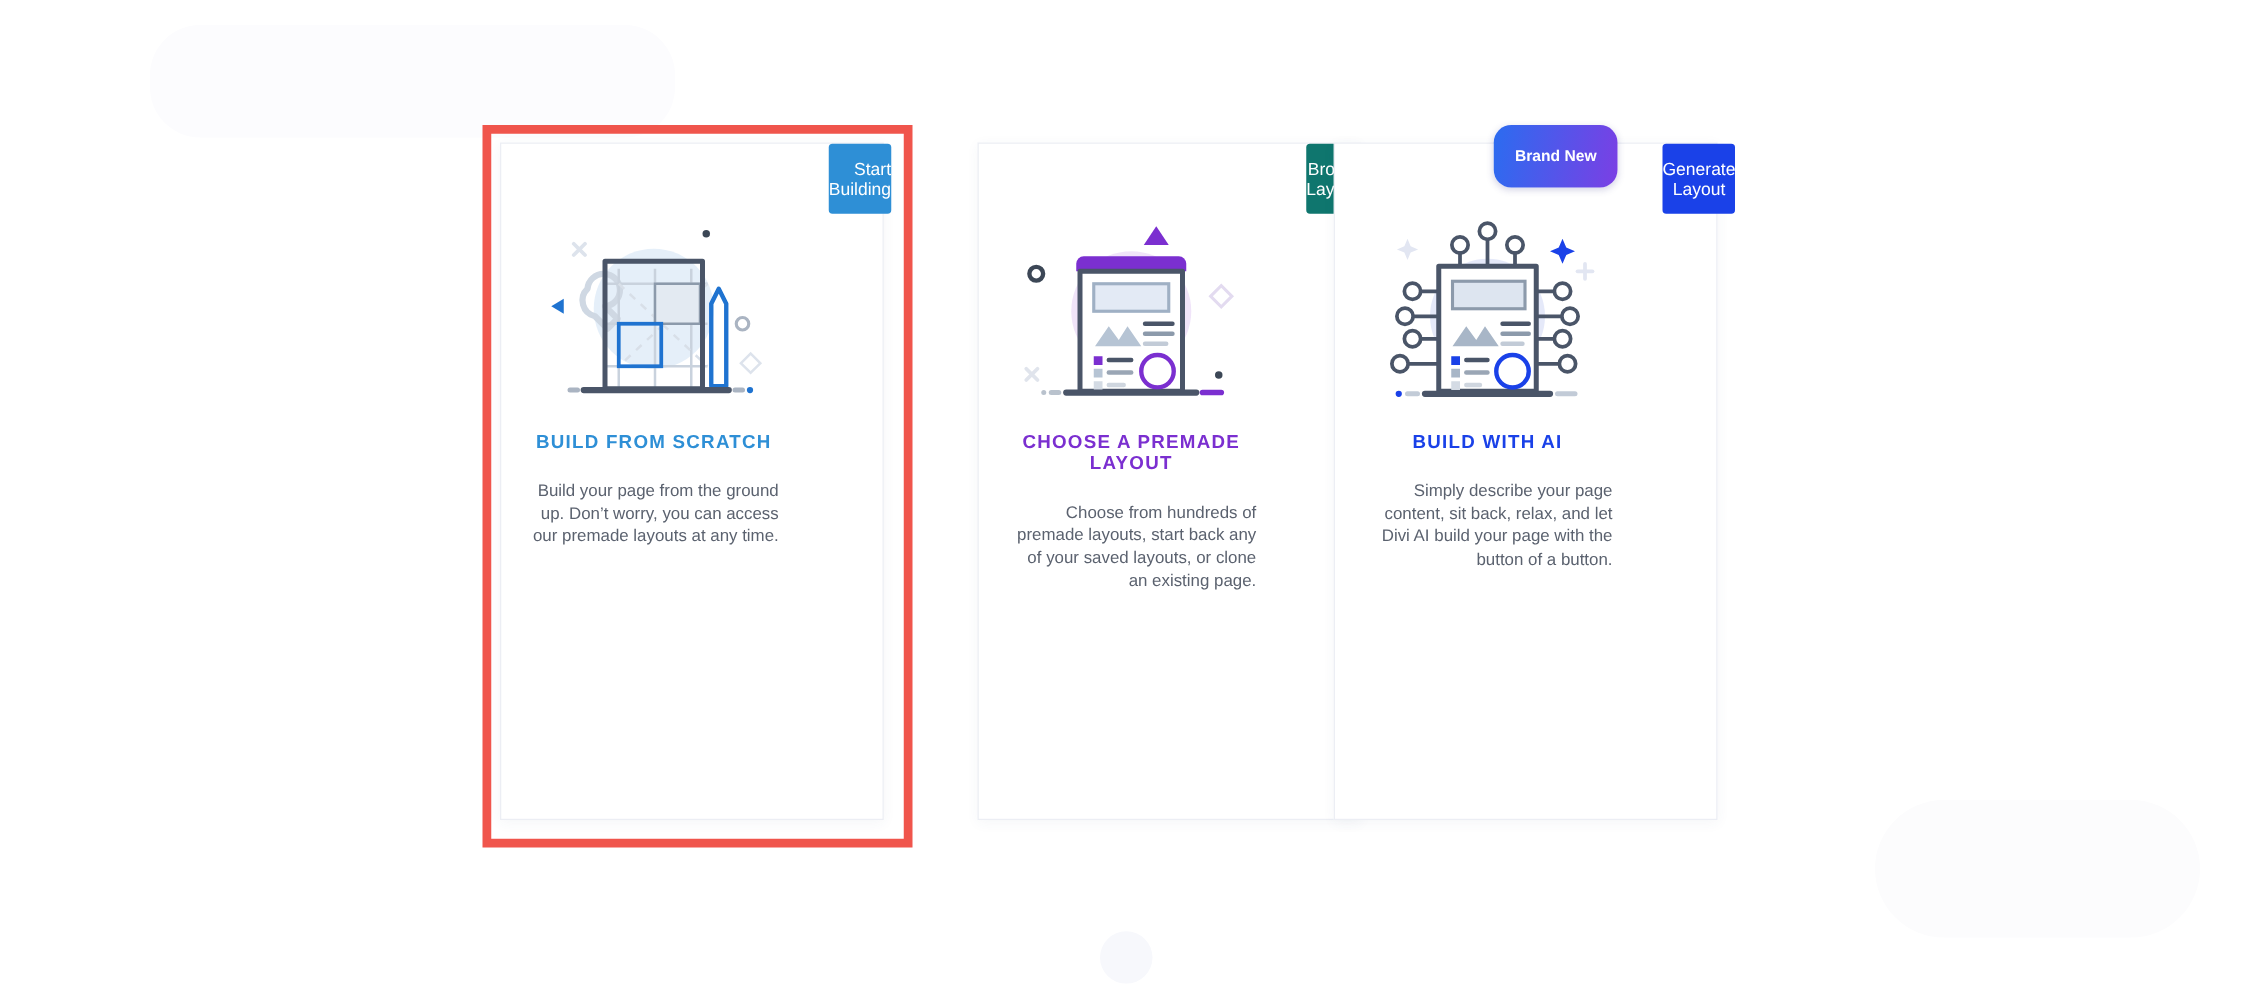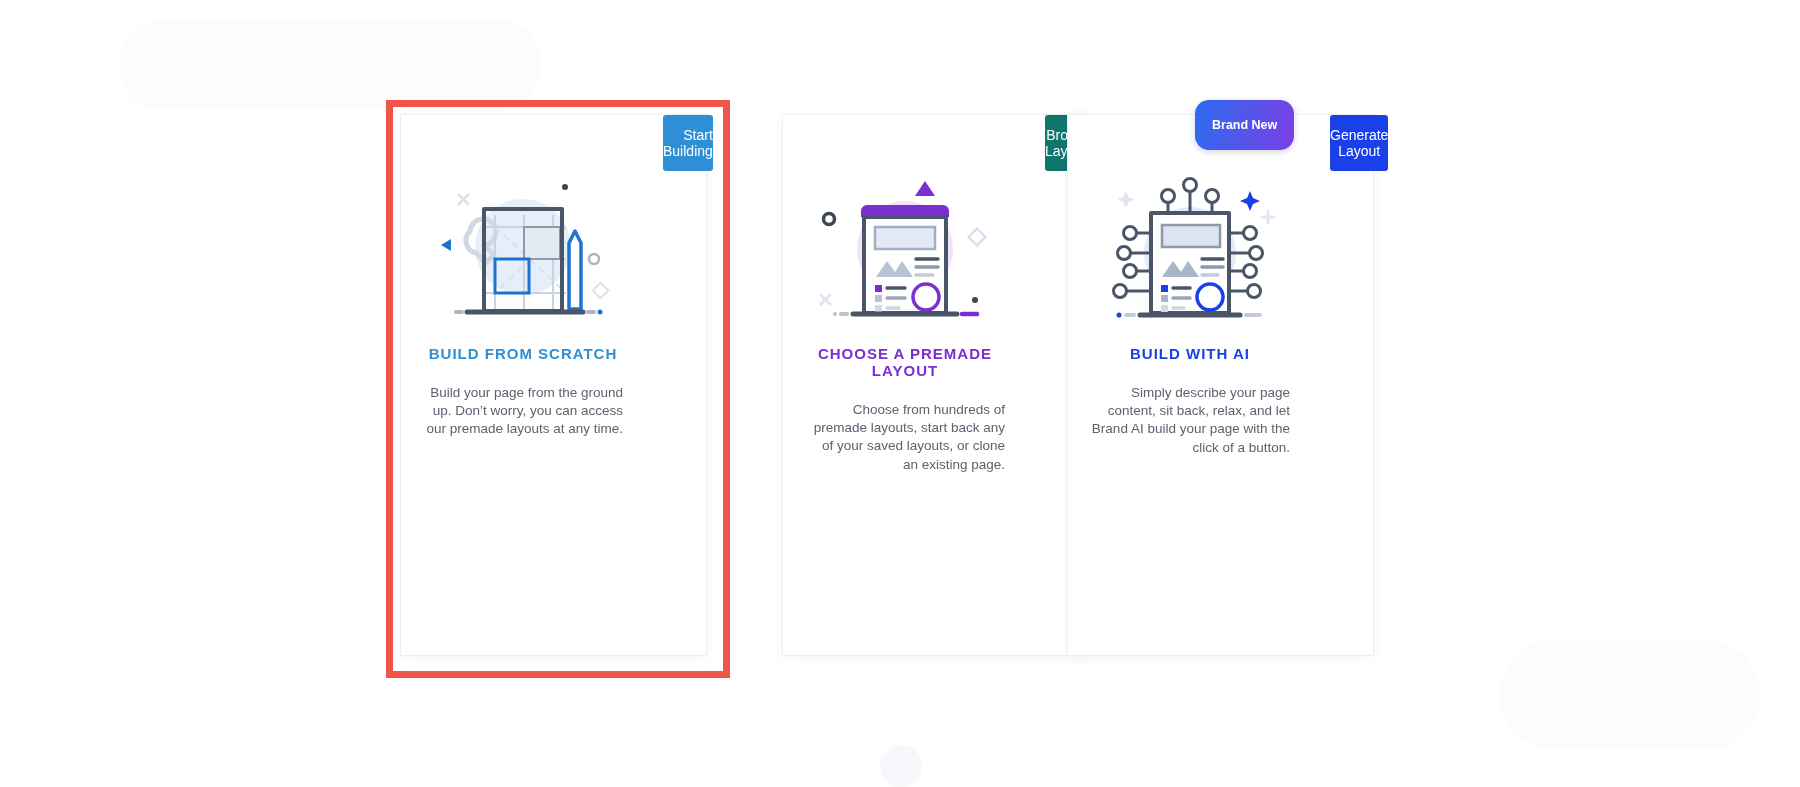--- a/index.html
+++ b/index.html
@@ -298,21 +298,21 @@
             <path d="M160 24 l3 7 l7 3 l-7 3 l-3 7 l-3 -7 l-7 -3 l7 -3 z" fill="#1A41E8"></path>
             <path d="M36 24 l2.5 6 l6 2.5 l-6 2.5 l-2.5 6 l-2.5 -6 l-6 -2.5 l6 -2.5 z" fill="#e2e6f2"></path>
             <g stroke="#e2e6f2" stroke-width="3" stroke-linecap="round">
               <line x1="178" y1="44" x2="178" y2="56"></line>
               <line x1="172" y1="50" x2="184" y2="50"></line>
             </g>
           </svg>
         </div>
 
         <h3 class="card-title">BUILD WITH AI</h3>
-        <p class="card-desc">Simply describe your page content, sit back, relax, and let Brand AI build your page with the click of a button.</p>
+        <p class="card-desc">Simply describe your page content, sit back, relax, and let Divi AI build your page with the button of a button.</p>
       </div>
       <div class="card-footer">
         <button class="cta brand">Generate Layout</button>
       </div>
     </div>
 
     <div class="badge">Brand New</div>
     <div class="select-ring"></div>
 
   </div>

